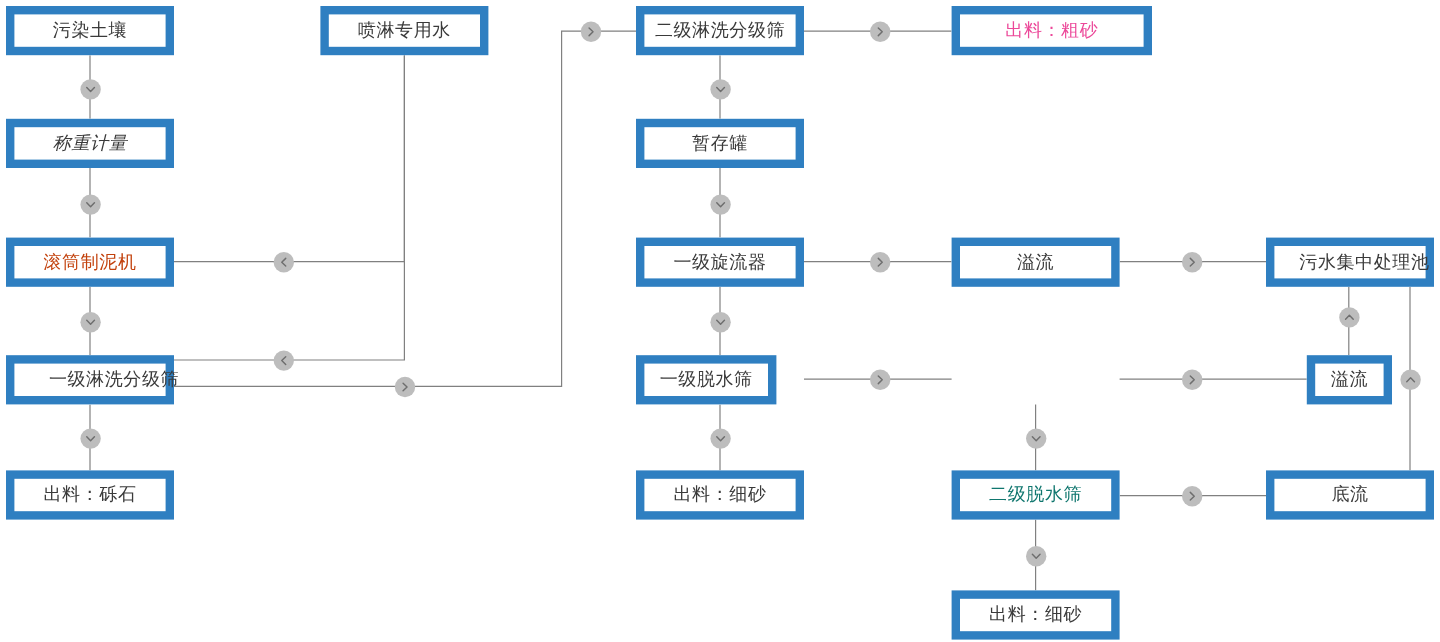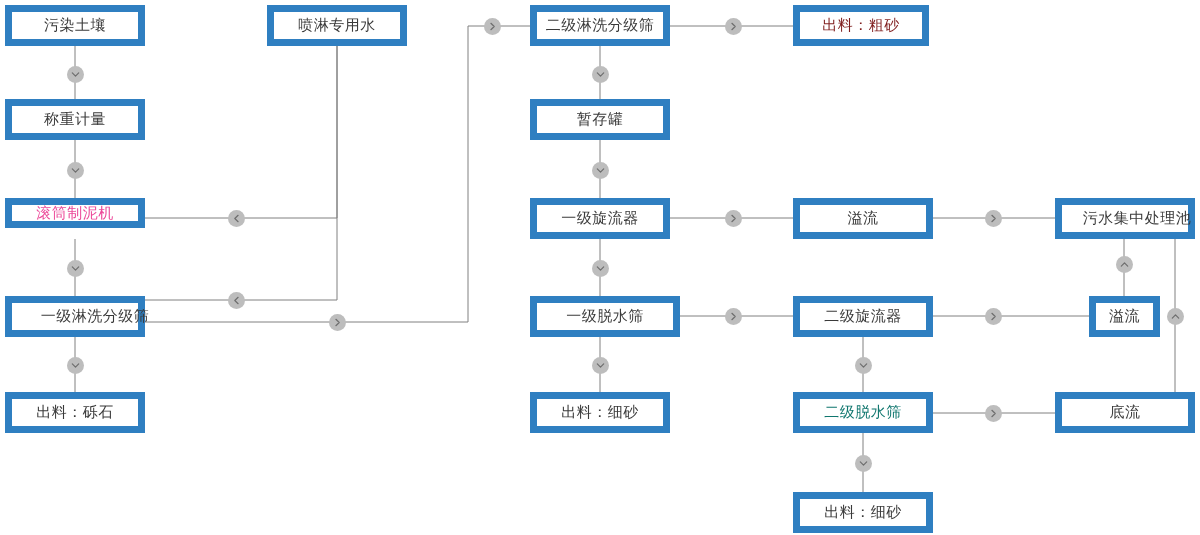--- a/index.html
+++ b/index.html
@@ -187,58 +187,55 @@
       </svg>
     </div>
     <div class="marker" style="left: 1175px; top: 316px; background: rgb(189, 189, 189);">
       <svg width="17" height="17" viewBox="-8.5 -8.5 17 17">
         <path d="M -3.2 1.6 L 0 -1.7 L 3.2 1.6" fill="none" stroke="#6e6e6e" stroke-width="1.2" stroke-linecap="round" stroke-linejoin="round"></path>
       </svg>
     </div>
     <div class="node" style="left: 5px; top: 5px; width: 140px; height: 41px; border-color: rgb(47, 127, 193); background: rgb(255, 255, 255); color: rgb(58, 58, 58);">
       <span>污染土壤</span>
     </div>
-    <div class="node" style="left: 5px; top: 99px; width: 140px; height: 41px; border-color: rgb(47, 127, 193); background: rgb(255, 255, 255); color: rgb(58, 58, 58);">
+    <div class="node" style="left: 5px; top: 99px; width: 140px; height: 41px; border-color: rgb(47, 127, 193); background: rgb(255, 255, 255); color: rgb(58, 58, 58); font-style: italic;">
       <span>称重计量</span>
     </div>
-    <div class="node" style="left: 5px; top: 198px; width: 140px; height: 30px; border-color: rgb(47, 127, 193); background: rgb(255, 255, 255); color: #ec4899;">
+    <div class="node" style="left: 5px; top: 198px; width: 140px; height: 41px; border-color: rgb(47, 127, 193); background: rgb(255, 255, 255); color: #c2410c;">
       <span>滚筒制泥机</span>
     </div>
     <div class="node" style="left: 5px; top: 296px; width: 140px; height: 41px; border-color: rgb(47, 127, 193); background: rgb(255, 255, 255); color: rgb(58, 58, 58); padding-left: 40px;">
       <span>一级淋洗分级筛</span>
     </div>
     <div class="node" style="left: 267px; top: 5px; width: 140px; height: 41px; border-color: rgb(47, 127, 193); background: rgb(255, 255, 255); color: rgb(58, 58, 58);">
       <span>喷淋专用水</span>
     </div>
     <div class="node" style="left: 5px; top: 392px; width: 140px; height: 41px; border-color: rgb(47, 127, 193); background: rgb(255, 255, 255); color: rgb(58, 58, 58);">
       <span>出料：砾石</span>
     </div>
     <div class="node" style="left: 530px; top: 5px; width: 140px; height: 41px; border-color: rgb(47, 127, 193); background: rgb(255, 255, 255); color: rgb(58, 58, 58);">
       <span>二级淋洗分级筛</span>
     </div>
     <div class="node" style="left: 530px; top: 198px; width: 140px; height: 41px; border-color: rgb(47, 127, 193); background: rgb(255, 255, 255); color: rgb(58, 58, 58);">
       <span>一级旋流器</span>
     </div>
     <div class="node" style="left: 530px; top: 99px; width: 140px; height: 41px; border-color: rgb(47, 127, 193); background: rgb(255, 255, 255); color: rgb(58, 58, 58);">
       <span>暂存罐</span>
     </div>
-    <div class="node" style="left: 530px; top: 296px; width: 150px; height: 41px; border-color: rgb(47, 127, 193); background: rgb(255, 255, 255); color: rgb(58, 58, 58);">
+    <div class="node" style="left: 530px; top: 296px; width: 117px; height: 41px; border-color: rgb(47, 127, 193); background: rgb(255, 255, 255); color: rgb(58, 58, 58);">
       <span>一级脱水筛</span>
     </div>
     <div class="node" style="left: 530px; top: 392px; width: 140px; height: 41px; border-color: rgb(47, 127, 193); background: rgb(255, 255, 255); color: rgb(58, 58, 58);">
       <span>出料：细砂</span>
     </div>
-    <div class="node" style="left: 793px; top: 5px; width: 136px; height: 41px; border-color: rgb(47, 127, 193); background: rgb(255, 255, 255); color: #7f1d1d;">
+    <div class="node" style="left: 793px; top: 5px; width: 167px; height: 41px; border-color: rgb(47, 127, 193); background: rgb(255, 255, 255); color: #ec4899;">
       <span>出料：粗砂</span>
     </div>
     <div class="node" style="left: 793px; top: 198px; width: 140px; height: 41px; border-color: rgb(47, 127, 193); background: rgb(255, 255, 255); color: rgb(58, 58, 58);">
       <span>溢流</span>
-    </div>
-    <div class="node" style="left: 793px; top: 296px; width: 140px; height: 41px; border-color: rgb(47, 127, 193); background: rgb(255, 255, 255); color: rgb(58, 58, 58);">
-      <span>二级旋流器</span>
     </div>
     <div class="node" style="left: 793px; top: 392px; width: 140px; height: 41px; border-color: rgb(47, 127, 193); background: rgb(255, 255, 255); color: #0f766e;">
       <span>二级脱水筛</span>
     </div>
     <div class="node" style="left: 793px; top: 492px; width: 140px; height: 41px; border-color: rgb(47, 127, 193); background: rgb(255, 255, 255); color: rgb(58, 58, 58);">
       <span>出料：细砂</span>
     </div>
     <div class="node" style="left: 1055px; top: 198px; width: 140px; height: 41px; border-color: rgb(47, 127, 193); background: rgb(255, 255, 255); color: rgb(58, 58, 58); padding-left: 24px;">
       <span>污水集中处理池</span>
     </div>

